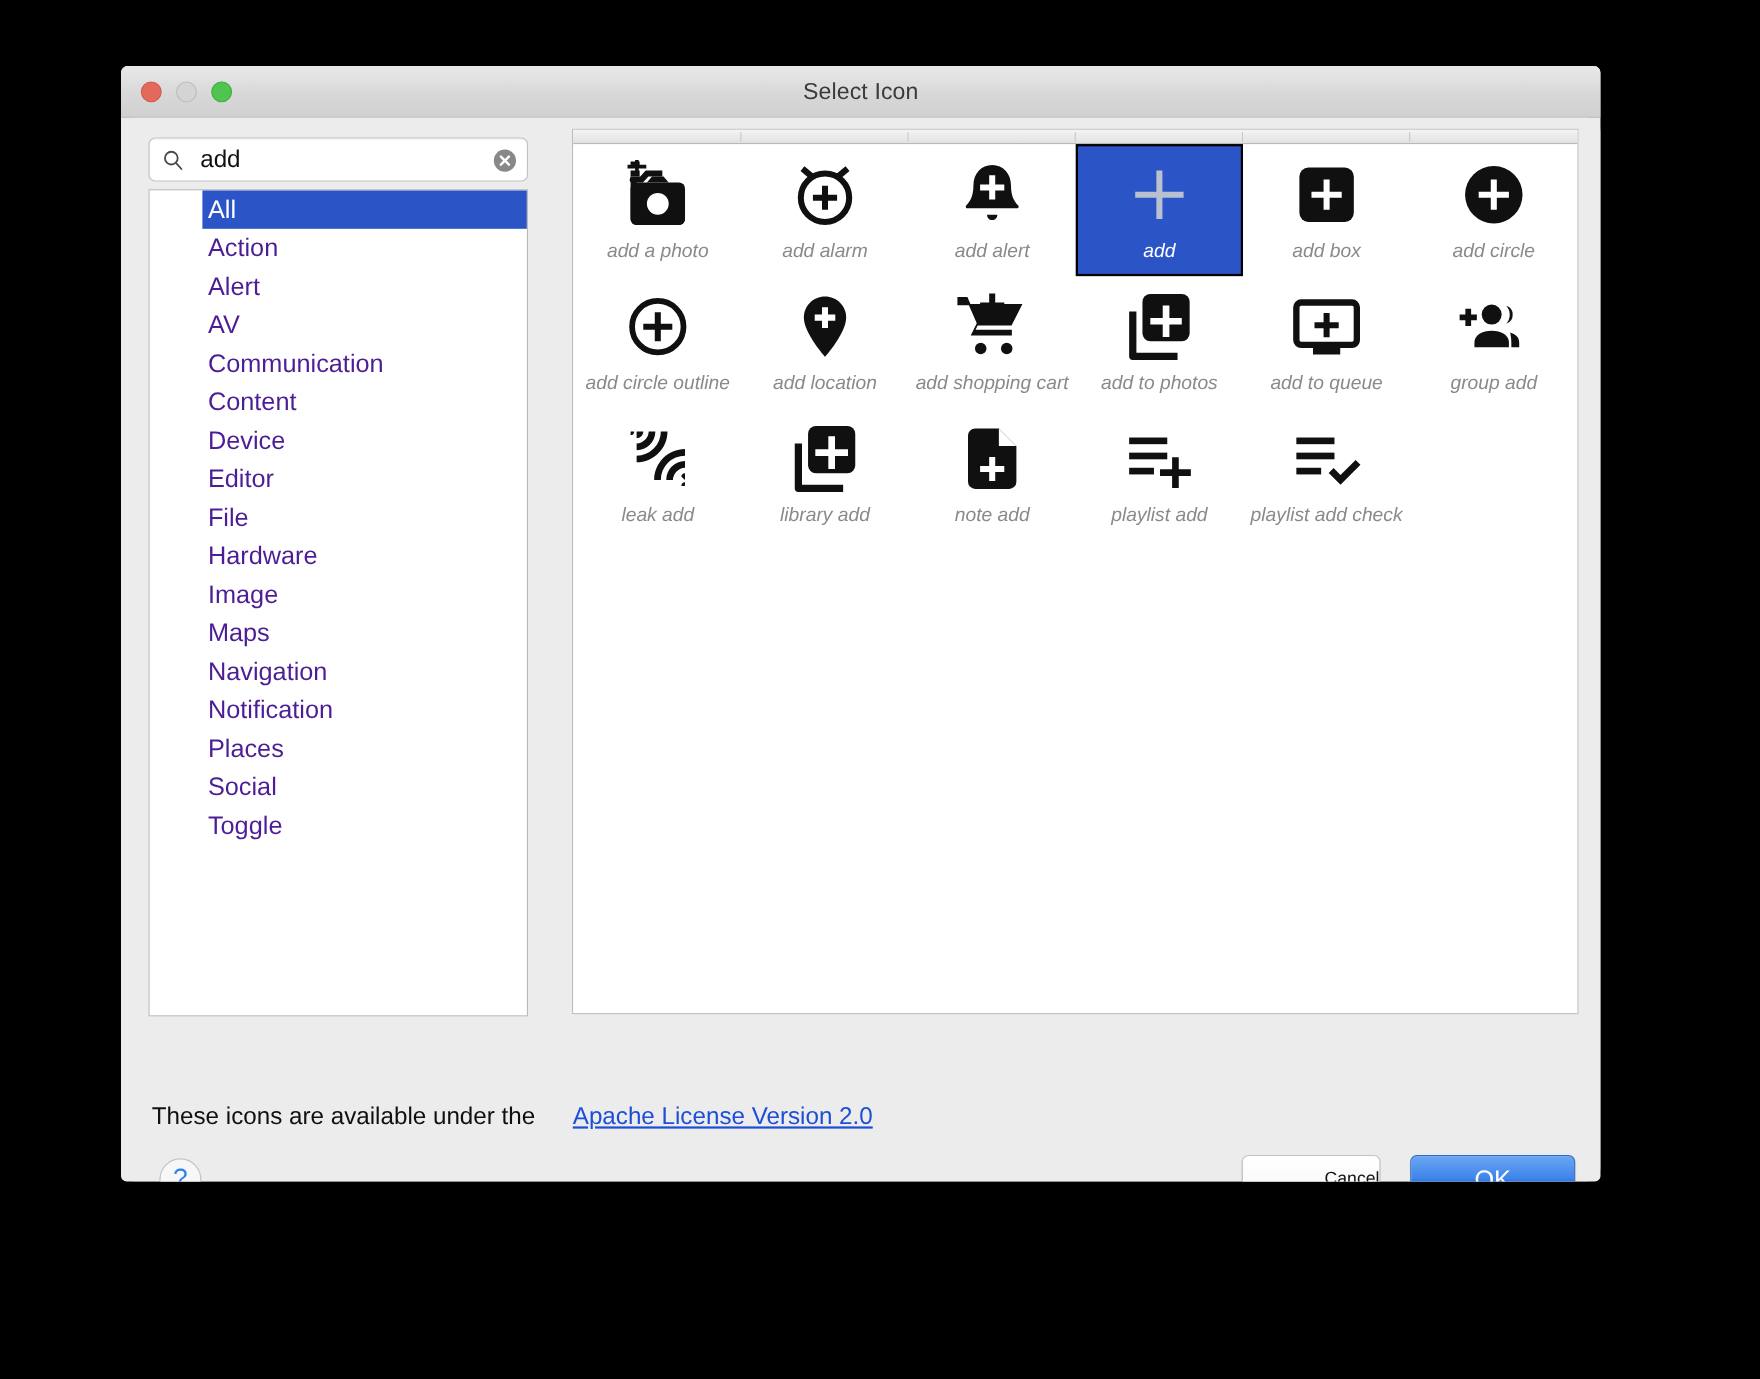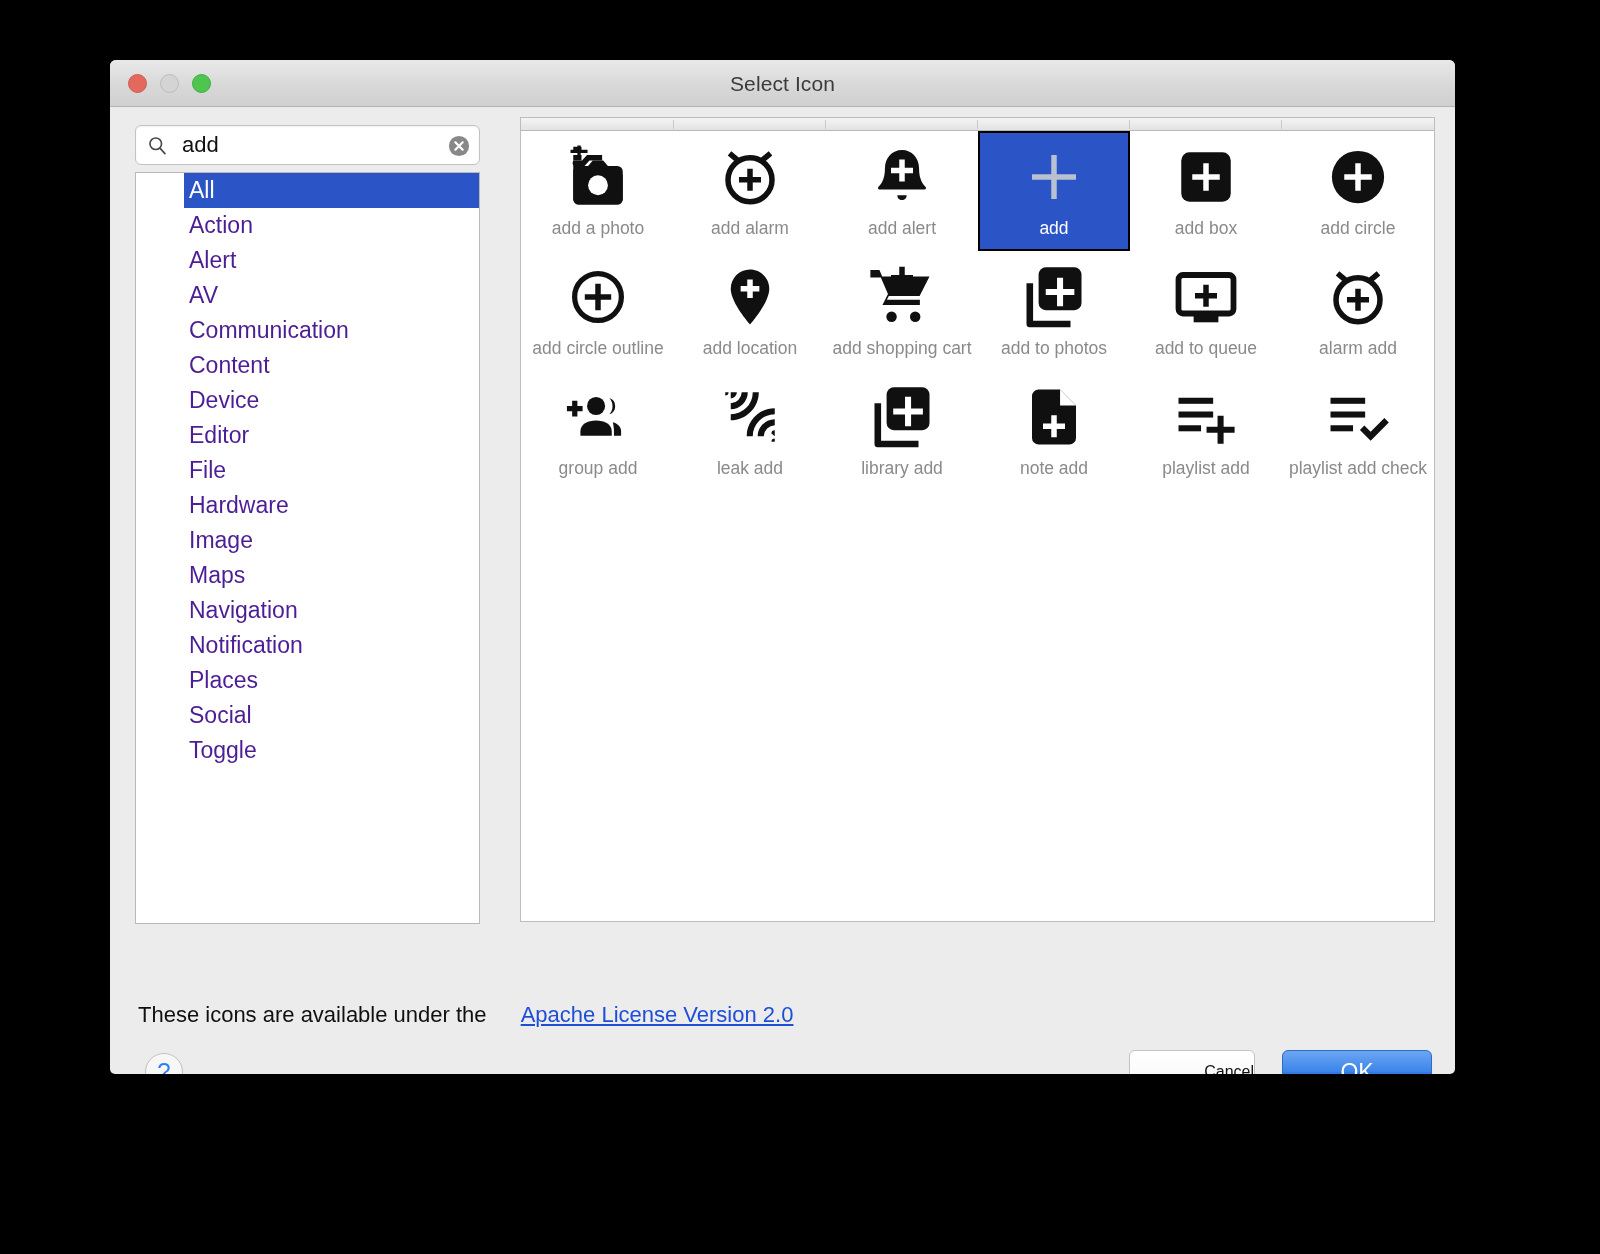--- a/index.html
+++ b/index.html
@@ -132,20 +132,21 @@
     position: absolute;
     top: 2px;
     width: 1px; height: 9px;
     background: #c9c9c9;
   }
   #grid-scroll {
     position: relative;
     width: 100%;
     height: 790px;
     overflow: hidden;
+    font-style: italic;
   }
   #icon-grid {
     display: grid;
     grid-template-columns: repeat(6, 152px);
     grid-auto-rows: 120px;
     padding-left: 1px;
   }
   .icon-cell {
     position: relative;
     display: flex;
@@ -406,30 +407,20 @@
                   <rect x="2" y="4" width="20" height="14" rx="1.6" fill="none" stroke="#101010" stroke-width="2.1"></rect>
                   <path d="M11 7.5h2v3h3v2h-3v3h-2v-3H8v-2h3z"></path>
                   <path d="M7.5 18.6h9v2.6h-9z"></path>
                 </svg>
               </div>
               <div class="cap">add to queue</div>
             </div>
             <div class="icon-cell">
               <div class="glyph">
                 <svg width="66" height="66" viewBox="0 0 24 24" fill="#101010">
-                  <circle cx="12" cy="13" r="8" fill="none" stroke="#101010" stroke-width="2"></circle>
-                  <path d="M11 9h2v3h3v2h-3v3h-2v-3H8v-2h3z"></path>
-                  <path d="M3.9 4.2l1.3-1.6 3.6 3-1.3 1.6zM20.1 4.2l-1.3-1.6-3.6 3 1.3 1.6z"></path>
-                </svg>
-              </div>
-              <div class="cap">alarm add</div>
-            </div>
-            <div class="icon-cell">
-              <div class="glyph">
-                <svg width="66" height="66" viewBox="0 0 24 24" fill="#101010">
                   <circle cx="11.3" cy="8" r="3.3"></circle>
                   <path d="M5.6 17.2c0-2.5 2.6-3.9 5.7-3.9s5.7 1.4 5.7 3.9v1.6H5.6z"></path>
                   <path d="M16.1 5.1a3.1 3.1 0 0 1 0 5.9 4.3 4.3 0 0 0 0-5.9z"></path>
                   <path d="M17.4 13.9c1.7.5 3 1.5 3 3.3v1.6h-2.6v-1.6c0-1.3-.2-2.3-.4-3.3z"></path>
                   <path d="M2.6 6.1h1.9V8h1.9v1.9H4.5v1.9H2.6V9.9H0.7V8h1.9z"></path>
                 </svg>
               </div>
               <div class="cap">group add</div>
             </div>
             <div class="icon-cell">

